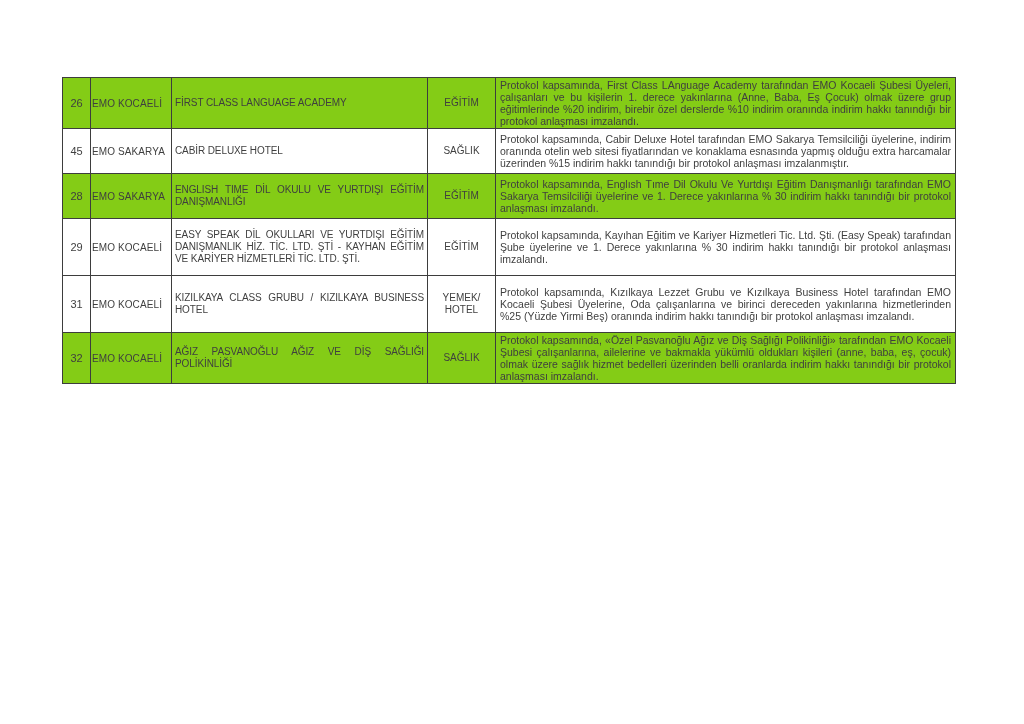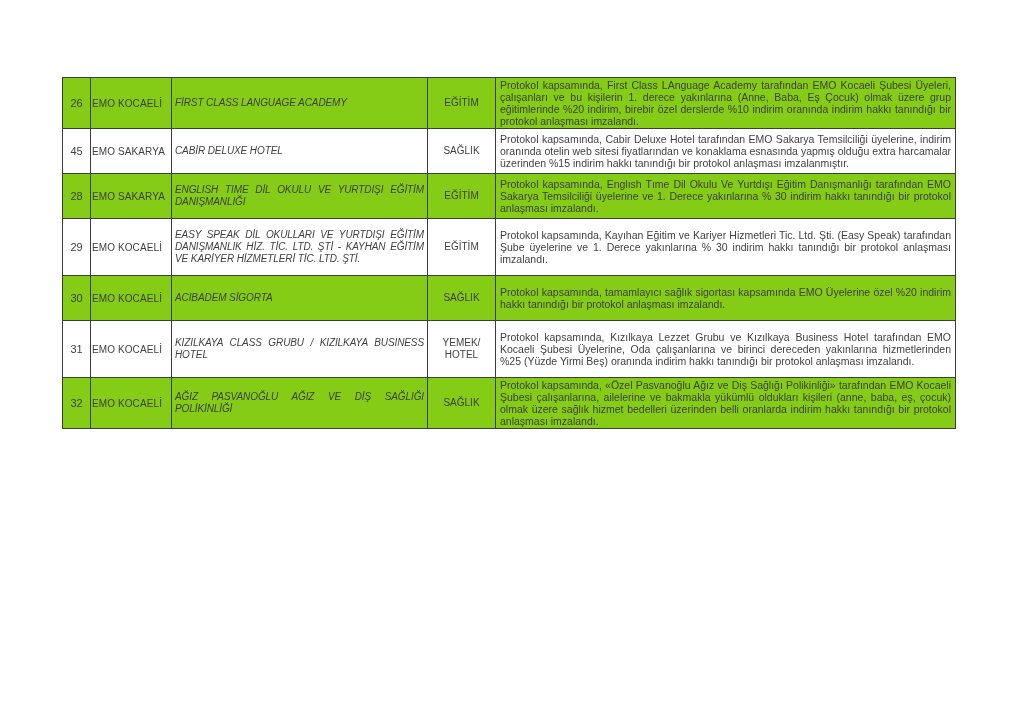--- a/index.html
+++ b/index.html
@@ -42,21 +42,20 @@
     text-align: left;
     font-size: 10px;
     letter-spacing: 0.1px;
   }
   td.org {
     text-align: justify;
     font-size: 10px;
     line-height: 12px;
     padding: 1px 3px;
     letter-spacing: -0.1px;
-    font-style: italic;
   }
   td.cat {
     text-align: center;
     font-size: 10px;
     line-height: 12px;
     padding: 16px 2px;
   }
   td.desc {
     text-align: justify;
     font-size: 10.5px;
@@ -106,27 +105,20 @@
         <td class="cat">EĞİTİM</td>
         <td class="desc">Protokol kapsamında, Englısh Tıme Dil Okulu Ve Yurtdışı Eğitim Danışmanlığı tarafından EMO Sakarya Temsilciliği üyelerine ve 1. Derece yakınlarına % 30  indirim hakkı tanındığı bir protokol anlaşması imzalandı.</td>
       </tr>
       <tr class="plain">
         <td class="no">29</td>
         <td class="branch">EMO KOCAELİ</td>
         <td class="org">EASY SPEAK DİL OKULLARI VE YURTDIŞI EĞİTİM DANIŞMANLIK HİZ. TİC. LTD. ŞTİ - KAYHAN EĞİTİM VE KARİYER HİZMETLERİ TİC. LTD. ŞTİ.</td>
         <td class="cat">EĞİTİM</td>
         <td class="desc">Protokol kapsamında, Kayıhan Eğitim ve Kariyer Hizmetleri Tic. Ltd. Şti. (Easy Speak)  tarafından Şube üyelerine ve 1. Derece yakınlarına % 30  indirim hakkı tanındığı bir protokol anlaşması imzalandı.</td>
       </tr>
-      <tr class="shaded">
-        <td class="no">30</td>
-        <td class="branch">EMO KOCAELİ</td>
-        <td class="org">ACIBADEM SİGORTA</td>
-        <td class="cat">SAĞLIK</td>
-        <td class="desc">Protokol kapsamında, tamamlayıcı sağlık sigortası kapsamında EMO Üyelerine özel %20 indirim hakkı tanındığı bir protokol anlaşması imzalandı.</td>
-      </tr>
       <tr class="plain">
         <td class="no">31</td>
         <td class="branch">EMO KOCAELİ</td>
         <td class="org">KIZILKAYA CLASS GRUBU / KIZILKAYA BUSINESS HOTEL</td>
         <td class="cat">YEMEK/ HOTEL</td>
         <td class="desc">Protokol kapsamında, Kızılkaya Lezzet Grubu ve Kızılkaya Business Hotel tarafından EMO Kocaeli Şubesi Üyelerine, Oda çalışanlarına ve birinci dereceden yakınlarına hizmetlerinden %25 (Yüzde Yirmi Beş) oranında indirim hakkı tanındığı bir protokol anlaşması imzalandı.</td>
       </tr>
       <tr class="shaded">
         <td class="no">32</td>
         <td class="branch">EMO KOCAELİ</td>

